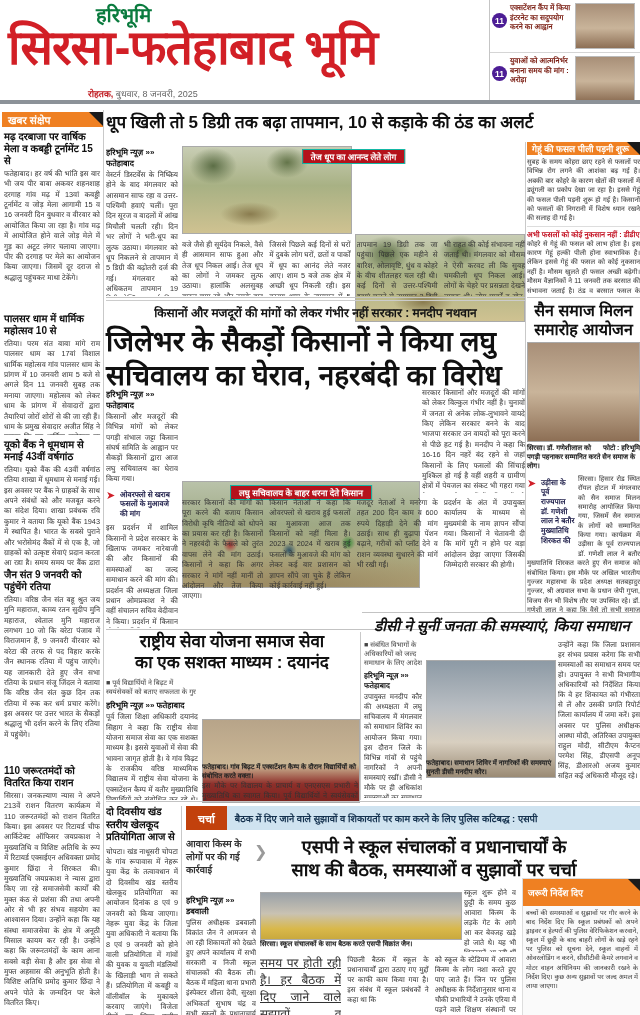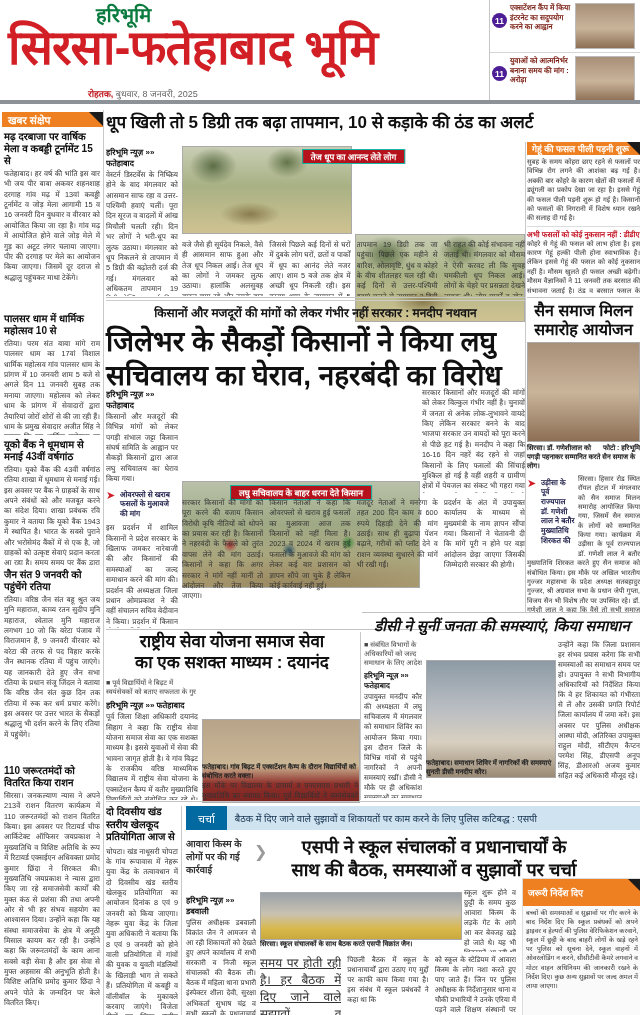--- a/index.html
+++ b/index.html
@@ -59,23 +59,23 @@
   .brief h4{margin:0 0 2px 0;font-size:10px;line-height:1.2;color:#101010;}
   
   .qbox{display:flex;gap:2px;align-items:flex-start;margin:3px 0;padding:2px 0;}
   .qicon{color:#d0202a;font-size:11px;line-height:1;flex:0 0 12px;}
   .qtext{font-size:7.4px;font-weight:bold;color:#1d1d49;line-height:1.3;text-align:left;}
   
   .redsub{color:#c41425;font-weight:bold;font-size:7.4px;border-top:1px solid #ddd;
     margin-top:3px;padding-top:2px;}
   
   .strip{display:flex;align-items:stretch;}
-  .strip-label{background:#0369a1;color:#fff;font-size:11px;font-weight:normal;
+  .strip-label{background:#c2410c;color:#fff;font-size:11px;font-weight:bold;
     padding:4px 12px;display:flex;align-items:center;}
-  .strip-text{background:#cfe3f0;color:#15324f;font-size:9.5px;font-weight:normal;
+  .strip-text{background:#cfe3f0;color:#15324f;font-size:9.5px;font-weight:bold;
     flex:1;display:flex;align-items:center;padding:0 8px;}
   .cols{display:flex;gap:6px;}
   .cols > div{flex:1;overflow:hidden;}
   .bullet-line{font-size:7px;color:#444;line-height:1.3;margin-bottom:3px;}
 </style>
 </head>
 <body>
 
 <div id="paper">
 

